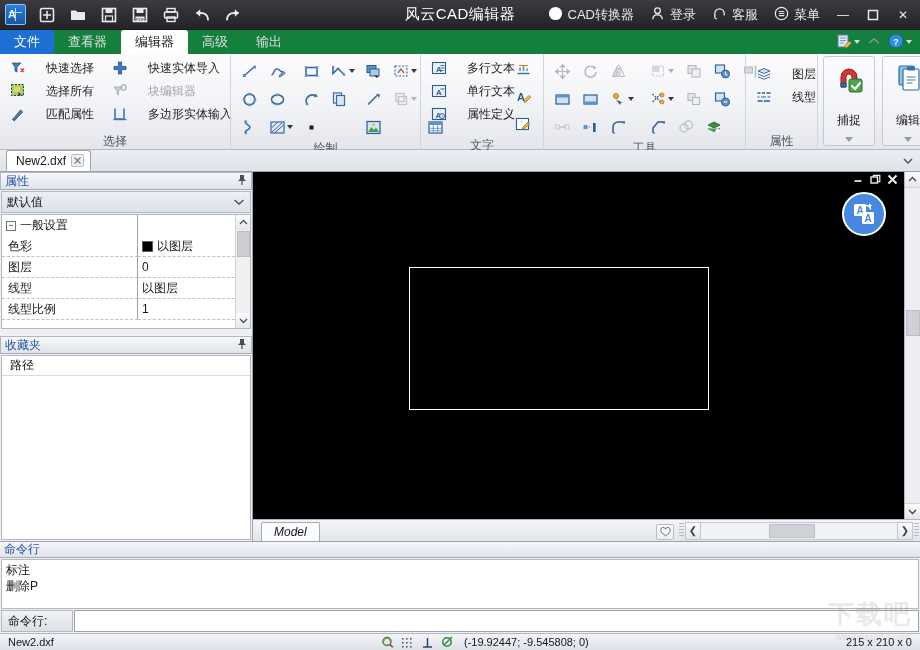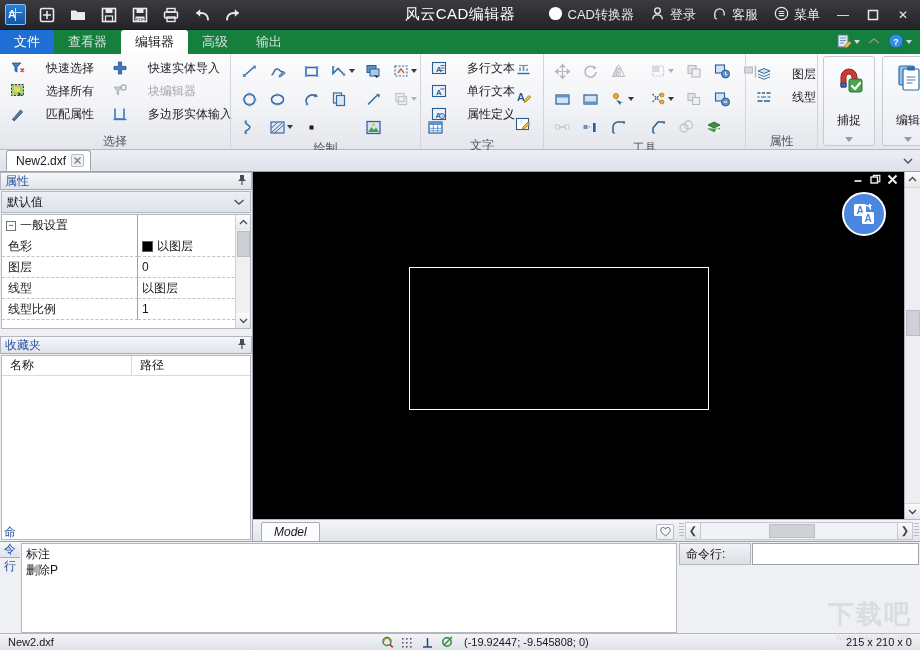--- a/index.html
+++ b/index.html
@@ -232,21 +232,21 @@
   }
   .grip{width:5px; align-self:stretch; background:
      repeating-linear-gradient(to bottom, #b7bac2 0 1px, transparent 1px 3px); margin:3px 1px;}
   .hscroll{ width:228px; flex:0 0 228px; display:flex; align-items:center; }
   .hs-arrow{width:16px;height:18px;display:flex;align-items:center;justify-content:center;font-size:10px;color:#3f434c;
     background:linear-gradient(to bottom,#fbfbfc,#e6e7eb);border:1px solid #c5c7ce; cursor:pointer;}
   .hs-track{flex:1 1 auto;height:18px;background:#f1f2f5;border-top:1px solid #c5c7ce;border-bottom:1px solid #c5c7ce;position:relative;}
   .hs-thumb{position:absolute;left:68px;top:1px;width:46px;height:14px;background:#cfd1d7;border:1px solid #bcbec4; cursor:pointer;}
 
   
-  .cmdwrap { flex:0 0 92px; height:92px; display:flex; flex-direction:row; background:#eef0f4; border-top:1px solid #9ea2ac;}
+  .cmdwrap { flex:0 0 92px; height:92px; display:flex; flex-direction:column; background:#eef0f4; border-top:1px solid #9ea2ac;}
   .cmd-head {
     height:16px;flex:0 0 16px;display:flex;align-items:center;padding:0 4px;
     background:linear-gradient(to bottom,#f6f7fa,#e0e3ea); border-bottom:1px solid #a8abb4;
     font-size:12px;color:#2752a0;
   }
   .cmd-hist {
     flex:1 1 auto; background:#ffffff; border:1px solid #b4b7c0; margin:1px 1px 0 1px;
     padding:2px 4px; font-size:12px; color:#17171a; line-height:16px; overflow:hidden;
   }
   .cmd-input-row { height:22px; flex:0 0 22px; display:flex; align-items:center; margin:1px; gap:1px;}
@@ -999,21 +999,20 @@
         <span>收藏夹</span>
         <span class="pin">
           <svg width="10" height="12" viewBox="0 0 10 12">
               <path d="M3 1h4v4l2 2H1l2-2z" fill="#4a4e58"></path>
               <path d="M5 7v4" stroke="#4a4e58" stroke-width="1.2"></path>
             </svg>
         </span>
       </div>
       <div class="favbody">
         <div class="fav-cols">
-          <div class="fav-col c1">名称</div>
           <div class="fav-col">路径</div>
         </div>
       </div>
     </div>
 
     <div class="canvaswrap">
       <div class="canvas-area">
         <div class="canvas">
           <div class="mdi-ctl">
             <span class="mdi-btn">

